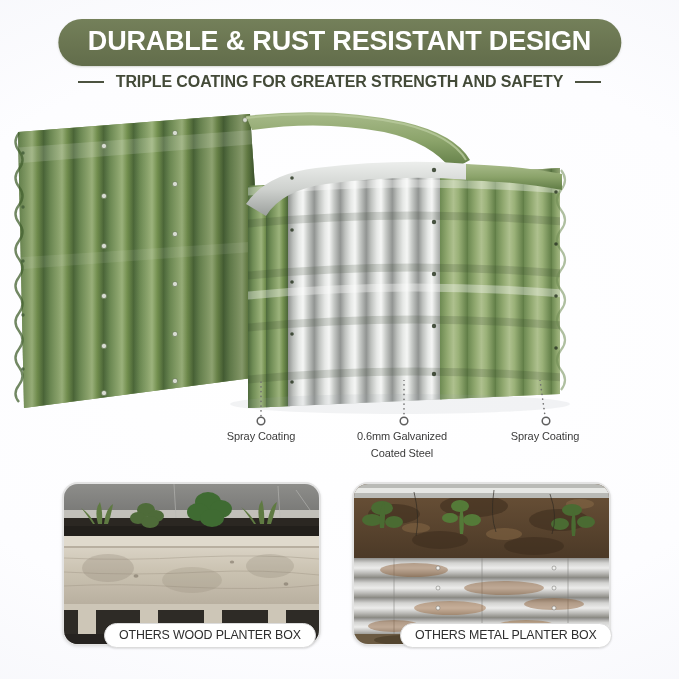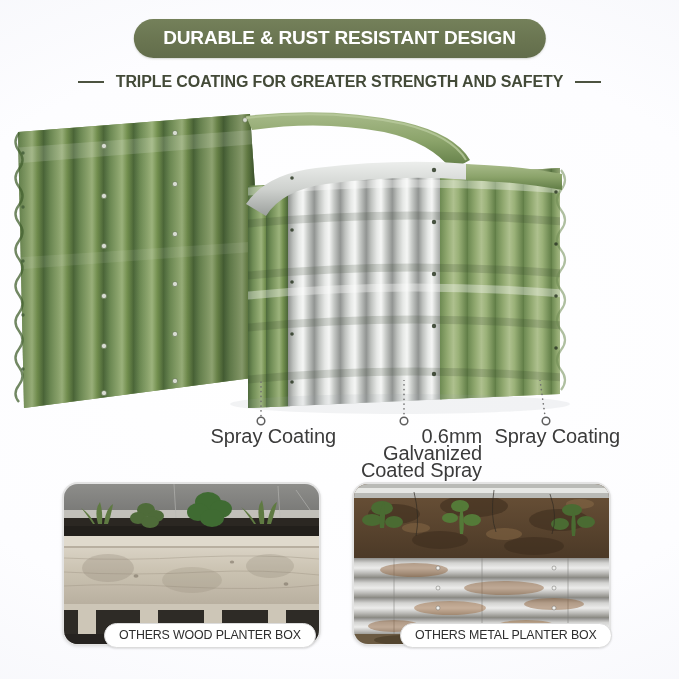--- a/index.html
+++ b/index.html
@@ -35,21 +35,21 @@
     top: 19px;
     left: 50%;
     transform: translateX(-50%);
     background: linear-gradient(180deg, #74805a 0%, #6a7551 55%, #626d4b 100%);
     border-radius: 26px;
     padding: 9px 30px 11px 30px;
     box-shadow: 0 1px 2px rgba(90,100,70,0.25);
   }
   .title-badge-text {
     color: #ffffff;
-    font-size: 19px;
+    font-size: 27px;
     font-weight: bold;
     letter-spacing: -0.2px;
     white-space: nowrap;
     line-height: 1;
   }
   .subtitle-row {
     position: absolute;
     top: 73px;
     left: 0; right: 0;
     display: flex;
@@ -85,23 +85,23 @@
   .callouts {
     position: absolute;
     top: 380px;
     left: 0;
     width: 679px;
     height: 90px;
   }
   .callout-svg { position:absolute; top:0; left:0; width:679px; height:90px; }
   .callout-label {
     position: absolute;
-    text-align: right;
+    text-align: center;
     color: #3b3b3b;
-    font-size: 20px;
+    font-size: 11px;
     line-height: 17px;
     letter-spacing: -0.1px;
   }
   #callout-label-0 { left: 186px; top: 48px; width: 150px; }
   #callout-label-1 { left: 322px; top: 48px; width: 160px; }
   #callout-label-2 { left: 470px; top: 48px; width: 150px; }
 
   
   .compare-row {
     position: absolute;
@@ -346,21 +346,21 @@
       <g fill="none" stroke="#5f5f5f" stroke-width="1.5">
         <circle cx="261" cy="41" r="3.8"></circle>
         <circle cx="404" cy="41" r="3.8"></circle>
         <circle cx="546" cy="41" r="3.8"></circle>
       </g>
     </svg>
 
     <div class="callout-label" id="callout-label-0">Spray Coating</div>
 
     <div class="callout-label" id="callout-label-1" style="white-space: pre-line;">0.6mm Galvanized
-Coated Spray</div>
+Coated Steel</div>
 
     <div class="callout-label" id="callout-label-2">Spray Coating</div>
   </div>
 
   <div class="compare-row">
 
     <div class="photo-card" id="photo-card-0">
       <svg class="photo-svg" viewBox="0 0 255 160" preserveAspectRatio="none" xmlns="http://www.w3.org/2000/svg">
         <defs>
           <linearGradient id="woodFace" x1="0" y1="0" x2="0" y2="1">

